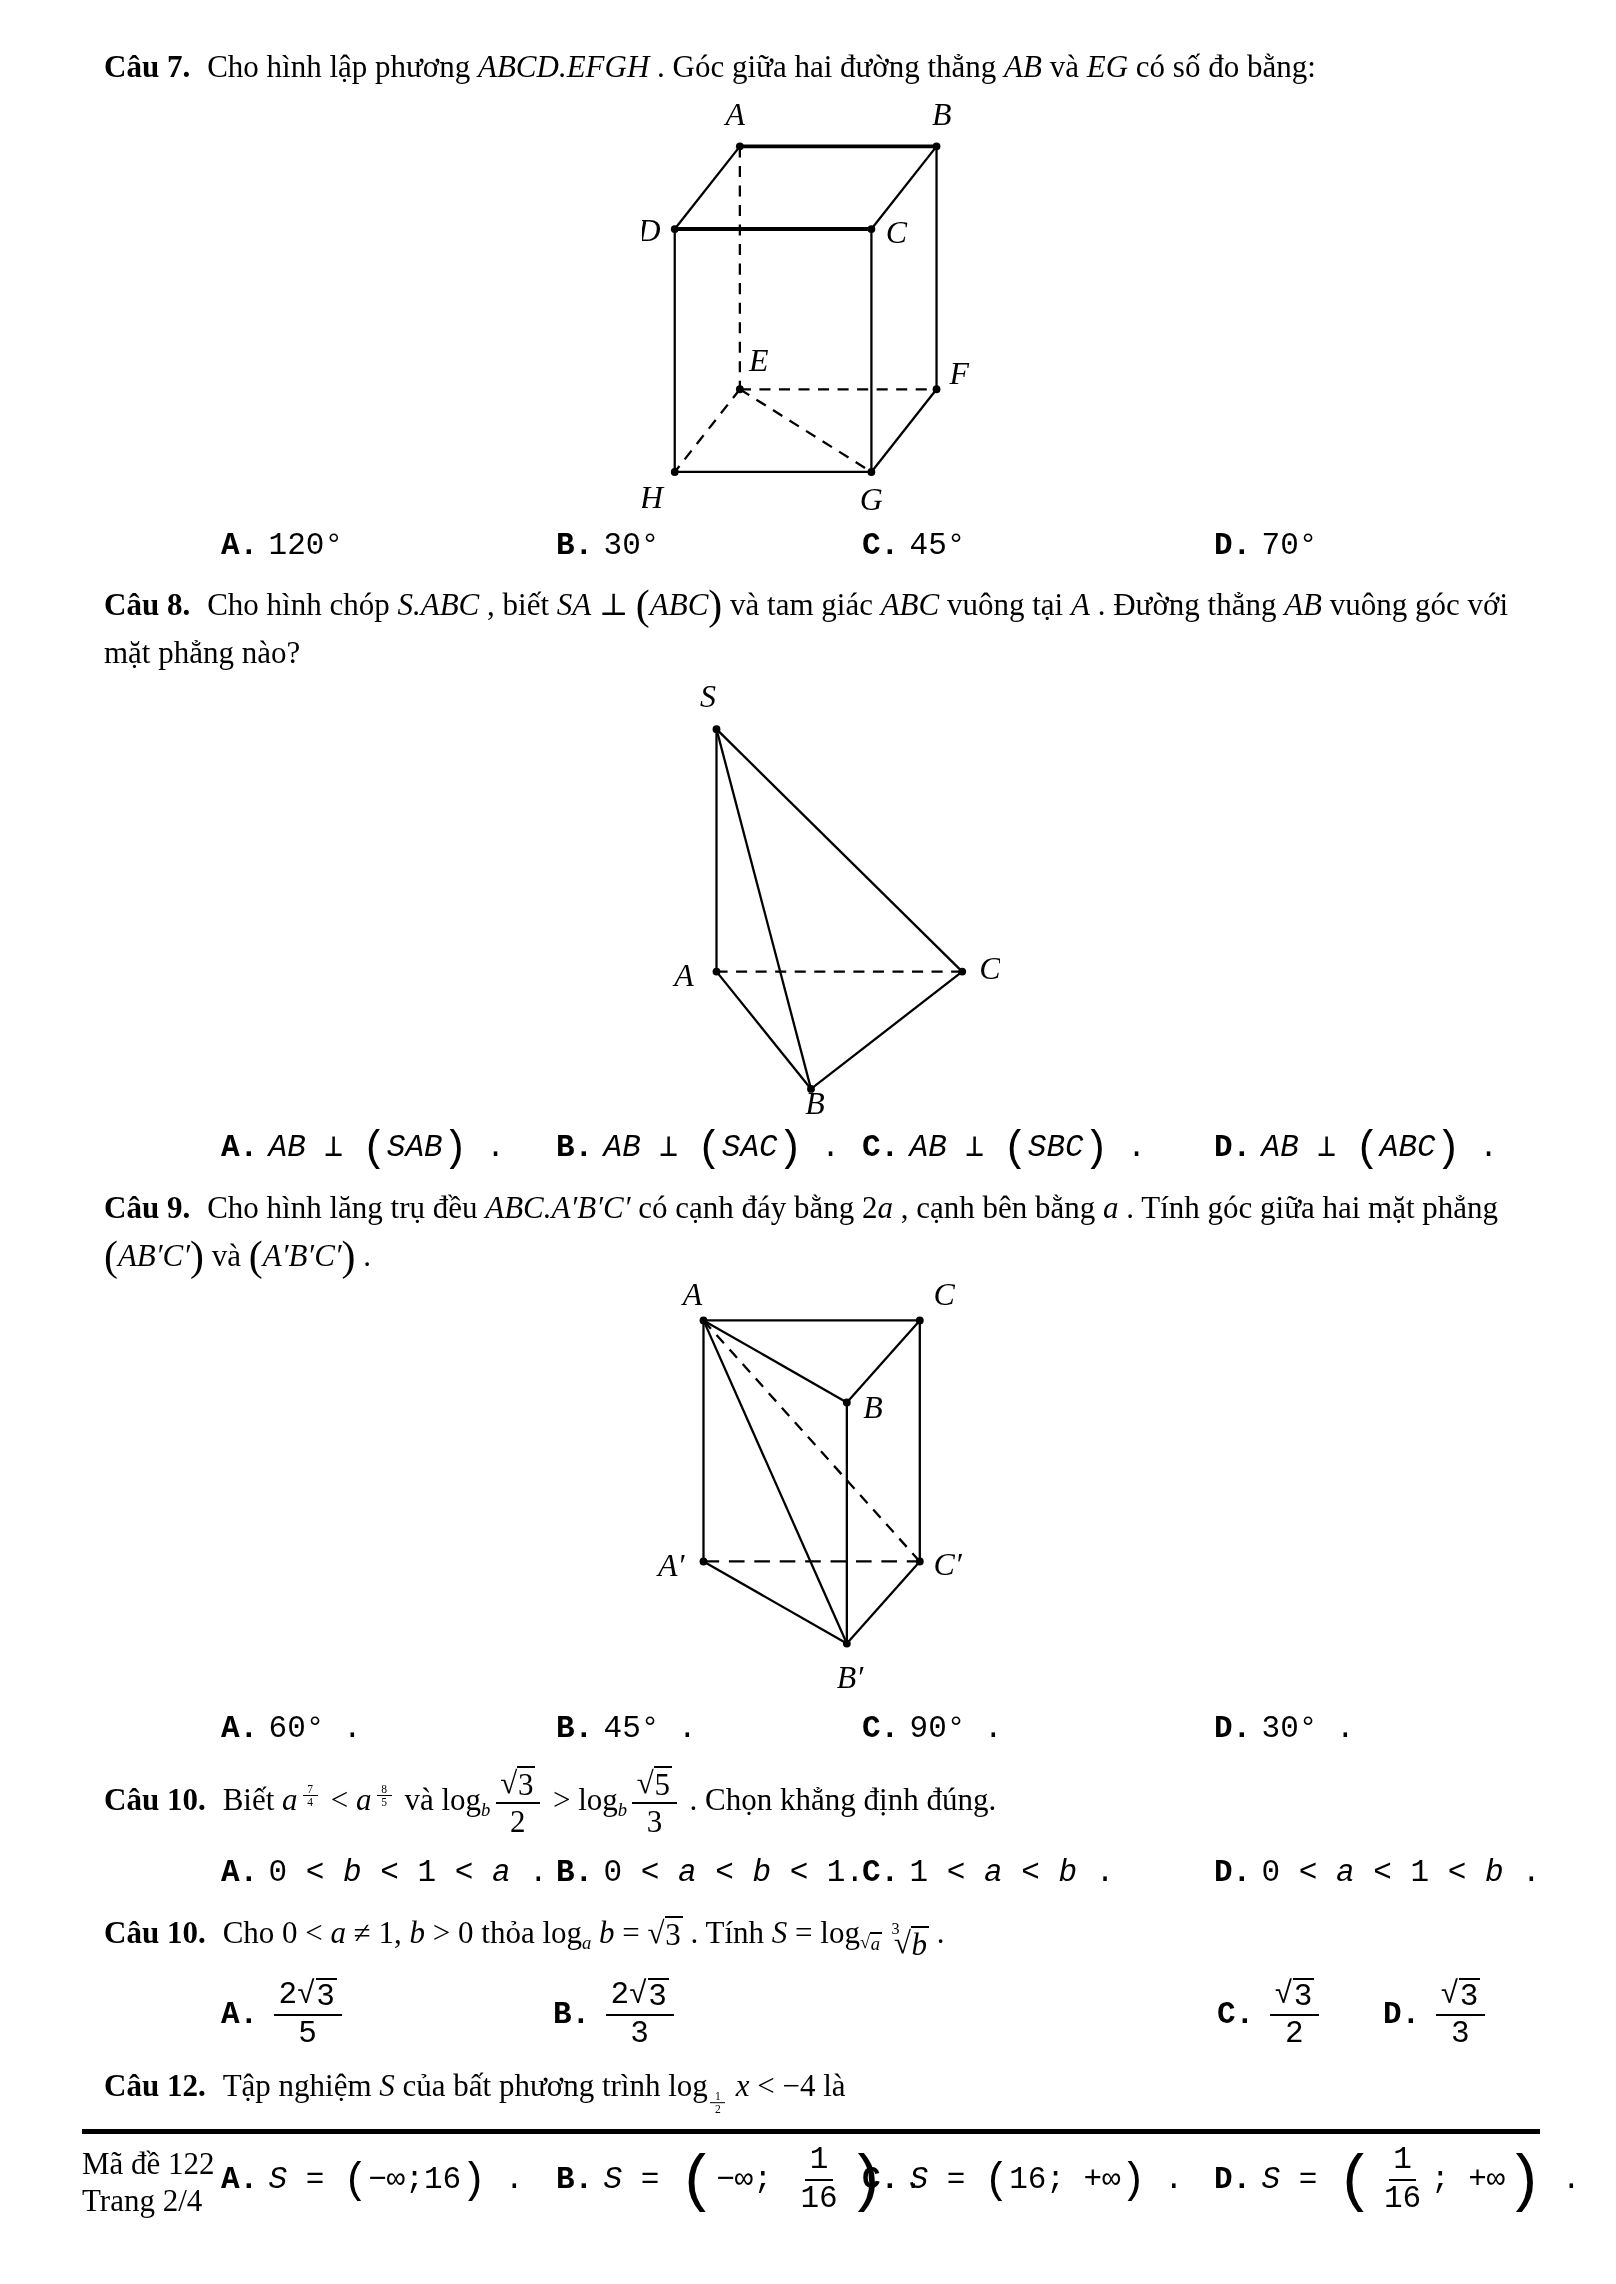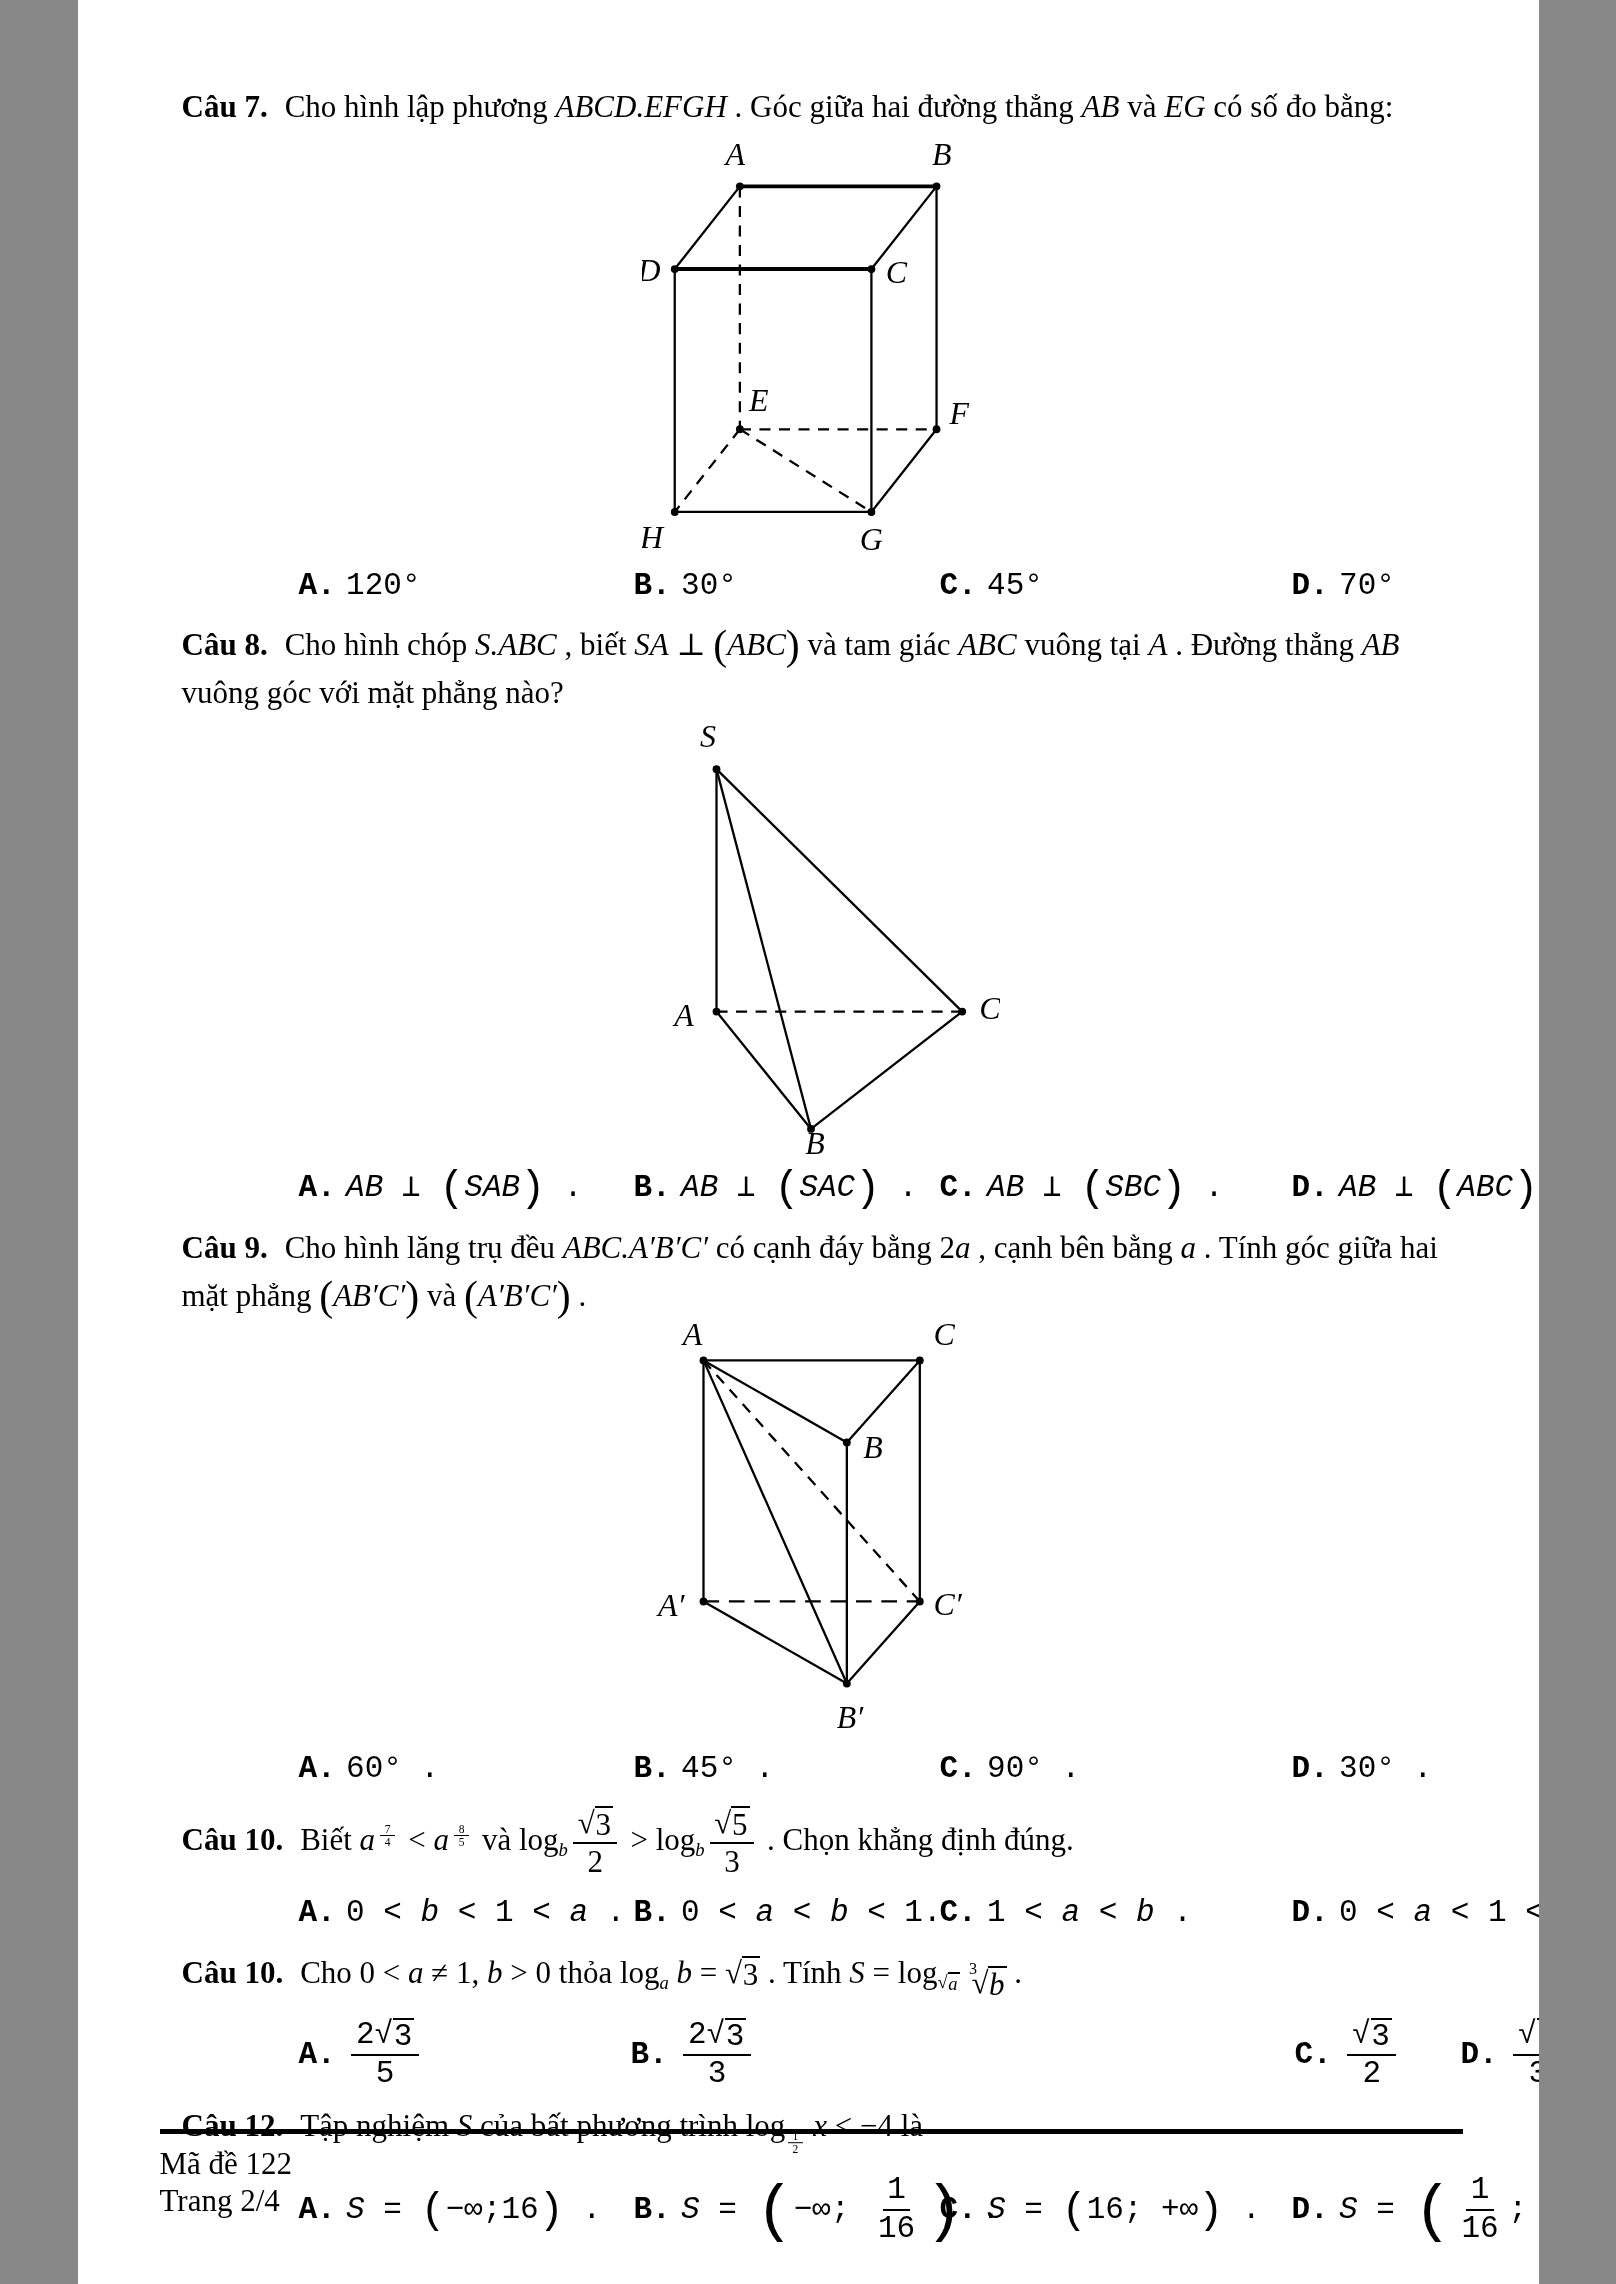--- a/index.html
+++ b/index.html
@@ -1,24 +1,24 @@
 <!DOCTYPE html>
 <html style="font-size:10.4px"><head>
 <meta charset="utf-8">
 <style>
   html,body { margin:0; padding:0; background:#888; }
   .page {
     position:relative;
-    width:1461px; height:2284px;
+    width:1616px; height:2284px;
     background:#ffffff;
     color:#000;
     font-family:"Liberation Serif","DejaVu Serif",serif;
     font-size:31px;
     box-sizing:border-box;
-    padding:83px 98px 0 104px;
+    padding:43px 98px 0 104px;
     overflow:hidden;
     margin:0 auto;
   }
   .qpara { margin:9px 0 0; line-height:1.55; }
   .qlabel { font-weight:700; padding-right:17px; }
   .r-txt {}
   .r-it { font-style:italic; }
   .r-b { font-weight:400; }
   .r-bigp { font-size:1.35em; line-height:0; vertical-align:-0.1em; }
   .r-bigp.tall { font-size:2.05em; vertical-align:-0.18em; }
@@ -249,21 +249,21 @@
             </span></span></span>
     </div>
   </section>
 
   <section>
     <p class="qpara"><span class="qlabel">Câu 12.</span><span><span class="r-txt">Tập nghiệm </span><span class="r-it">S</span><span class="r-txt"> của bất phương trình </span><span class="r-txt">log</span><sub class="r-sub"><span class="frac small">
               <span class="num"><span class="r-txt">1</span></span>
               <span class="den"><span class="r-txt">2</span></span>
             </span></sub><span class="r-it"> x</span><span class="r-txt"> &lt; −4 là</span></span></p>
 
-    <div class="answers" style="margin-top:22px">
+    <div class="answers" style="margin-top:32px">
       <span class="ans"><span class="al">A.</span><span><span class="r-it">S</span><span class="r-txt"> = </span><span class="r-bigp">(</span><span class="r-txt">−∞;16</span><span class="r-bigp">)</span><span class="r-txt"> .</span></span></span>
       <span class="ans"><span class="al">B.</span><span><span class="r-it">S</span><span class="r-txt"> = </span><span class="r-bigp tall">(</span><span class="r-txt">−∞; </span><span class="frac">
               <span class="num"><span class="r-txt">1</span></span>
               <span class="den"><span class="r-txt">16</span></span>
             </span><span class="r-bigp tall">)</span><span class="r-txt"> .</span></span></span>
       <span class="ans"><span class="al">C.</span><span><span class="r-it">S</span><span class="r-txt"> = </span><span class="r-bigp">(</span><span class="r-txt">16; +∞</span><span class="r-bigp">)</span><span class="r-txt"> .</span></span></span>
       <span class="ans"><span class="al">D.</span><span><span class="r-it">S</span><span class="r-txt"> = </span><span class="r-bigp tall">(</span><span class="frac">
               <span class="num"><span class="r-txt">1</span></span>
               <span class="den"><span class="r-txt">16</span></span>
             </span><span class="r-txt">; +∞</span><span class="r-bigp tall">)</span><span class="r-txt"> .</span></span></span>

